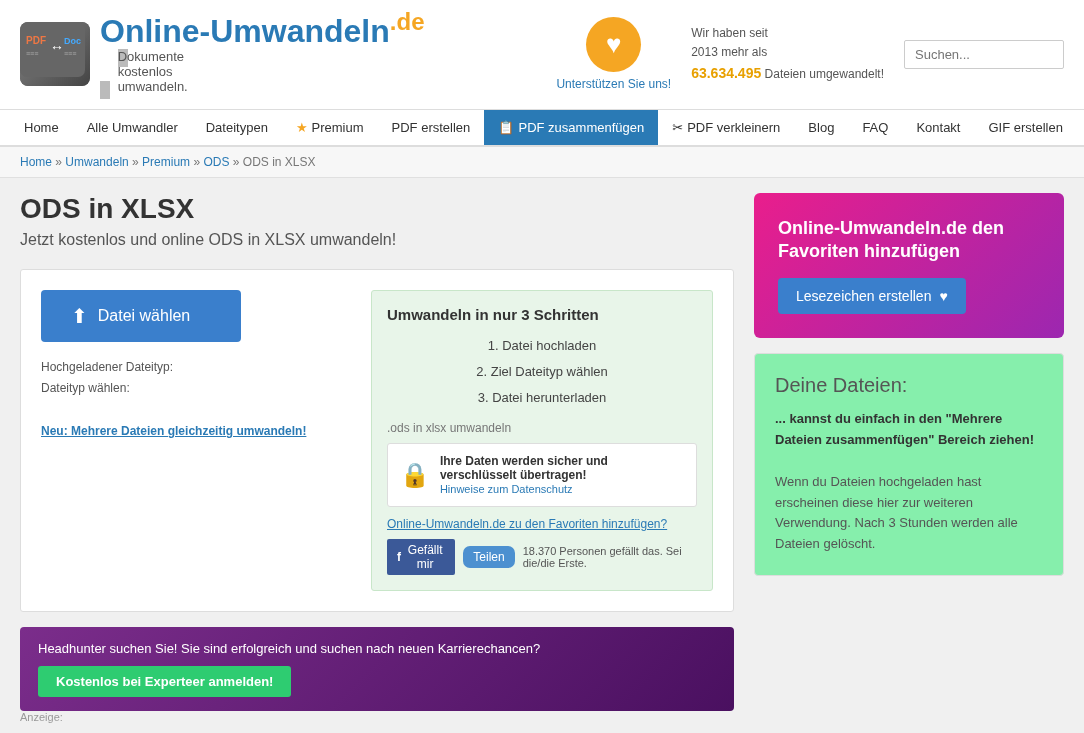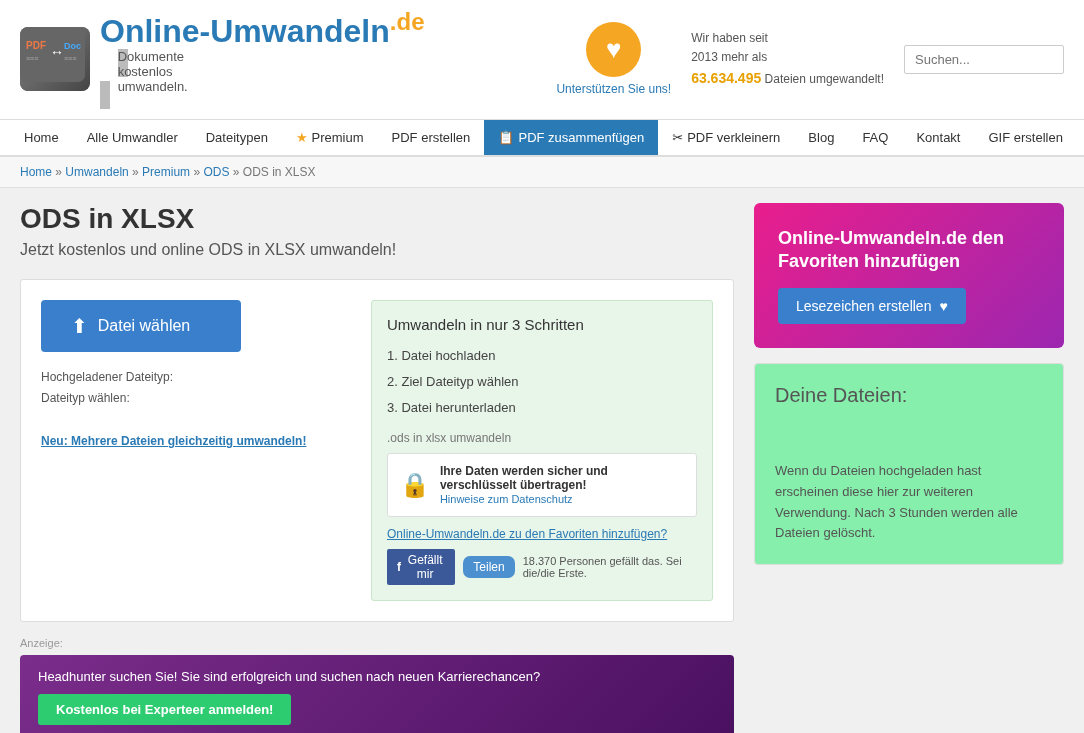--- a/index.html
+++ b/index.html
@@ -28,21 +28,21 @@
     #logo-img::before {
       content: '';
       position: absolute; top: 0; left: 0; right: 0; bottom: 0;
       background: linear-gradient(135deg, #888 0%, #444 100%);
       border-radius: 8px;
     }
     .logo-text-wrap { display: flex; flex-direction: column; }
     .logo-main { font-size: 32px; font-weight: bold; color: #2a7ab5; font-family: Arial, sans-serif; line-height: 1; }
     .logo-main span.de { color: #f5a623; font-size: 24px; vertical-align: super; }
     .logo-sub { font-size: 13px; color: #555; margin-top: 2px; }
-    .logo-sub span { background: #bbb; display: inline-block; width: 10px; height: 28px; margin-right: 2px; text-align: center; }
+    .logo-sub span { background: #bbb; display: inline-block; width: 10px; height: 18px; margin-right: 2px; text-align: center; }
 
     #header-right { display: flex; align-items: center; gap: 20px; }
     #heart-area { text-align: center; }
     #heart-icon {
       width: 55px; height: 55px; background: #f5a623; border-radius: 50%;
       display: flex; align-items: center; justify-content: center;
       font-size: 26px; color: #fff; margin: 0 auto 4px;
     }
     #heart-link { color: #2a7ab5; text-decoration: none; font-size: 12px; }
     #stats-area { font-size: 12px; color: #555; text-align: left; line-height: 1.6; }
@@ -121,22 +121,22 @@
       border-radius: 4px;
       cursor: pointer;
       display: flex; align-items: center; gap: 10px;
       margin-bottom: 15px;
       width: 200px;
     }
     .upload-icon { font-size: 20px; }
     #upload-info { font-size: 12px; color: #555; line-height: 1.8; }
     #upload-info a { color: #2a7ab5; text-decoration: underline; font-weight: bold; }
 
-    #steps-title { font-size: 15px; color: #333; margin-bottom: 10px; font-weight: normal; }
-    #steps-list { list-style: none; font-size: 13px; color: #444; line-height: 2; }
+    #steps-title { font-size: 15px; color: #333; margin-bottom: 10px; font-weight: bold; }
+    #steps-list { list-style: none; font-size: 13px; color: #444; line-height: 2; text-align: center; }
     #ods-note { font-size: 12px; color: #777; margin: 10px 0 8px; }
     #security-box {
       background: #fff;
       border: 1px solid #ddd;
       padding: 10px 12px;
       display: flex; align-items: center; gap: 10px;
       border-radius: 3px;
       font-size: 12px;
       margin-bottom: 10px;
     }
@@ -319,37 +319,37 @@
           <button id="fb-like-btn">
             <span style="font-weight:bold;">f</span>
             <span>Gefällt mir</span>
           </button>
           <button id="fb-share-btn">Teilen</button>
           <span id="fb-count">18.370 Personen gefällt das. Sei die/die Erste.</span>
         </div>
       </div>
     </div>
 
-    <div id="anzeige-label">Anzeige:</div>
     <div id="ad-banner">
       <span>Headhunter suchen Sie! Sie sind erfolgreich und suchen nach neuen Karrierechancen?</span>
       <button id="ad-cta-btn">Kostenlos bei Experteer anmelden!</button>
     </div>
+    <div id="anzeige-label">Anzeige:</div>
   </div>
 
   <div id="right-col">
     <div id="favorites-card">
       <div id="favorites-card-title">Online-Umwandeln.de den Favoriten hinzufügen</div>
       <button id="bookmark-btn">
         <span>Lesezeichen erstellen</span>
         <span>♥</span>
       </button>
     </div>
 
     <div id="files-card">
       <div id="files-title">Deine Dateien:</div>
       <div id="files-desc">
-        <br><br>
+        <strong>... kannst du einfach in den "Mehrere Dateien zusammenfügen" Bereich ziehen!</strong><br><br>
         <span>Wenn du Dateien hochgeladen hast erscheinen diese hier zur weiteren Verwendung. Nach 3 Stunden werden alle Dateien gelöscht.</span>
       </div>
     </div>
   </div>
 </div>
 
 </body></html>

